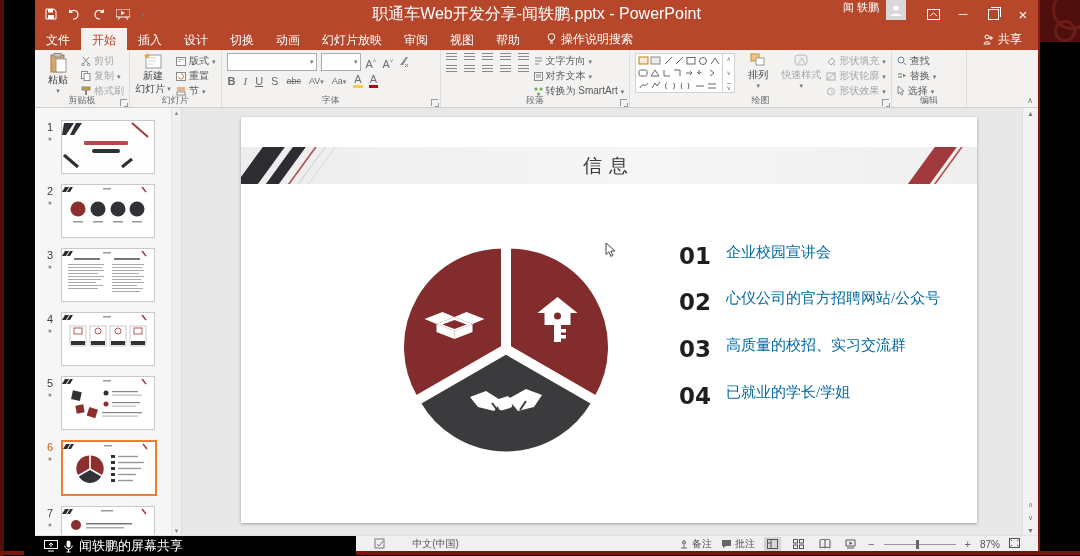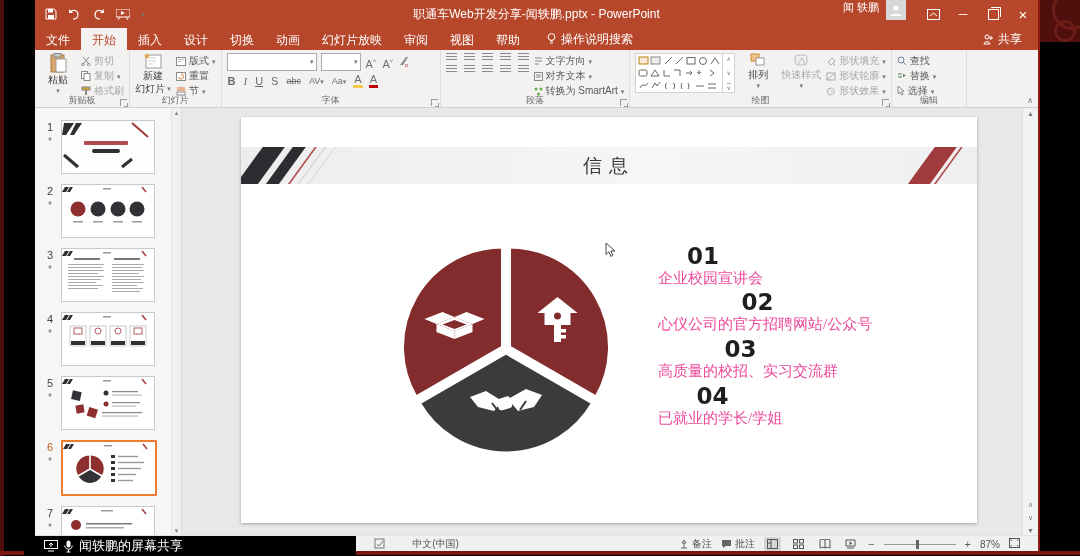--- a/index.html
+++ b/index.html
@@ -12,21 +12,21 @@
   .wallpaper{position:absolute;left:1040px;top:0;width:40px;height:42px;background:#4f100d;overflow:hidden;}
   .wallpaper i{position:absolute;border:3px solid #6d1d17;border-radius:50%;display:block;}
   .wp1{width:34px;height:34px;right:-12px;top:-10px;}
   .wp2{width:16px;height:16px;right:4px;top:20px;}
   
   .window{position:absolute;left:35px;top:0;width:1003px;height:552px;background:#F3F2F1;}
   
   .titlebar{position:relative;height:28px;background:#B7472A;display:flex;align-items:center;color:#fff;}
   .qat{display:flex;gap:11px;padding-left:10px;align-items:center;z-index:2;}
   .qat svg{display:block;}
-  .win-title{position:absolute;left:0;right:0;text-align:center;font-size:12px;color:#fff;pointer-events:none;}
+  .win-title{position:absolute;left:0;right:0;text-align:center;font-size:16px;color:#fff;pointer-events:none;}
   .tb-right{margin-left:auto;display:flex;align-items:flex-start;height:100%;z-index:2;}
   .user-name{font-size:11px;margin-right:7px;}
   .avatar{width:20px;height:20px;background:#d8d8d8;display:flex;align-items:center;justify-content:center;margin-right:12px;}
   .winbtn{width:30px;height:100%;display:flex;align-items:center;justify-content:center;font-size:12px;}
   .restore-glyph{width:9px;height:9px;border:1px solid #fff;position:relative;}
   .restore-glyph:before{content:"";position:absolute;left:2px;top:-3px;width:9px;height:9px;border:1px solid #fff;border-left:none;border-bottom:none;}
   
   .tabrow{height:22px;background:#B7472A;display:flex;align-items:stretch;color:#fff;font-size:12px;}
   .tab{padding:4px 11px 3px;cursor:default;}
   .tab.active{background:#F3F2F1;color:#B7472A;}
@@ -66,23 +66,23 @@
   .thumb-scroll{position:absolute;right:0;top:0;bottom:0;width:9px;background:#F0F0F0;border-left:1px solid #E3E3E3;
     display:flex;flex-direction:column;justify-content:space-between;align-items:center;font-size:6px;color:#888;padding:2px 0;}
   
   .canvas{flex:1;background:#E8E8E8;position:relative;overflow:hidden;}
   .slide{position:absolute;left:59px;top:9px;width:736px;height:406px;background:#fff;box-shadow:0 1px 3px rgba(0,0,0,.3);}
   .band{position:absolute;top:30px;left:0;right:0;height:37px;background:linear-gradient(90deg,#ededed,#f6f6f6 55%,#efefef);overflow:hidden;}
   .bs{position:absolute;top:-6px;height:50px;transform:skewX(-36deg);}
   .band-title{position:relative;text-align:center;line-height:37px;font-size:19px;color:#3a3a3a;letter-spacing:7px;
     font-family:"Liberation Serif","DejaVu Serif",serif;}
   .pie-wrap{position:absolute;left:145px;top:112px;width:240px;height:240px;}
-  .item{position:absolute;left:417px;height:30px;display:flex;align-items:center;flex-direction:column;}
+  .item{position:absolute;left:438px;height:30px;display:flex;align-items:flex-start;}
   .item-num{width:47px;font-size:23px;font-weight:bold;color:#1f1f1f;font-family:"DejaVu Sans",sans-serif;}
-  .item-text{font-size:15px;color:#ec4899;font-family:"Liberation Serif","DejaVu Serif",serif;}
+  .item-text{font-size:15px;color:#0369a1;font-family:"Liberation Serif","DejaVu Serif",serif;}
   .cursor{position:absolute;left:364px;top:125px;}
   .canvas-scroll{width:15px;background:#F2F2F2;border-left:1px solid #DFDFDF;position:relative;
     display:flex;flex-direction:column;align-items:center;font-size:7px;color:#777;}
   .cs-top{margin-top:2px;}
   .cs-bottom{position:absolute;bottom:2px;display:flex;flex-direction:column;align-items:center;gap:5px;font-size:7px;color:#777;}
   
   .statusbar{position:absolute;bottom:0;left:0;right:0;height:16px;background:#F0F0F0;border-top:1px solid #E2E2E2;
     display:flex;align-items:center;font-size:10px;color:#555;}
   .sb-left{display:flex;align-items:center;margin-left:250px;gap:0;}
   .sb-right{margin-left:auto;display:flex;align-items:center;gap:9px;padding-right:18px;}

